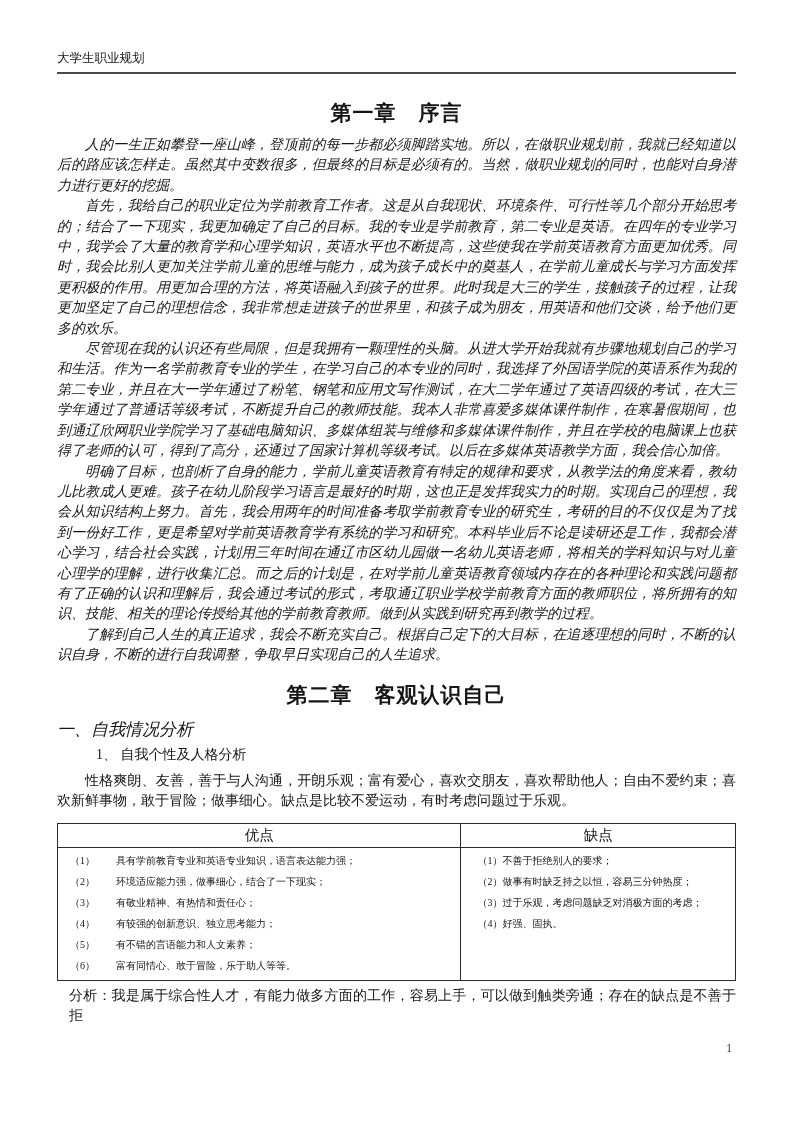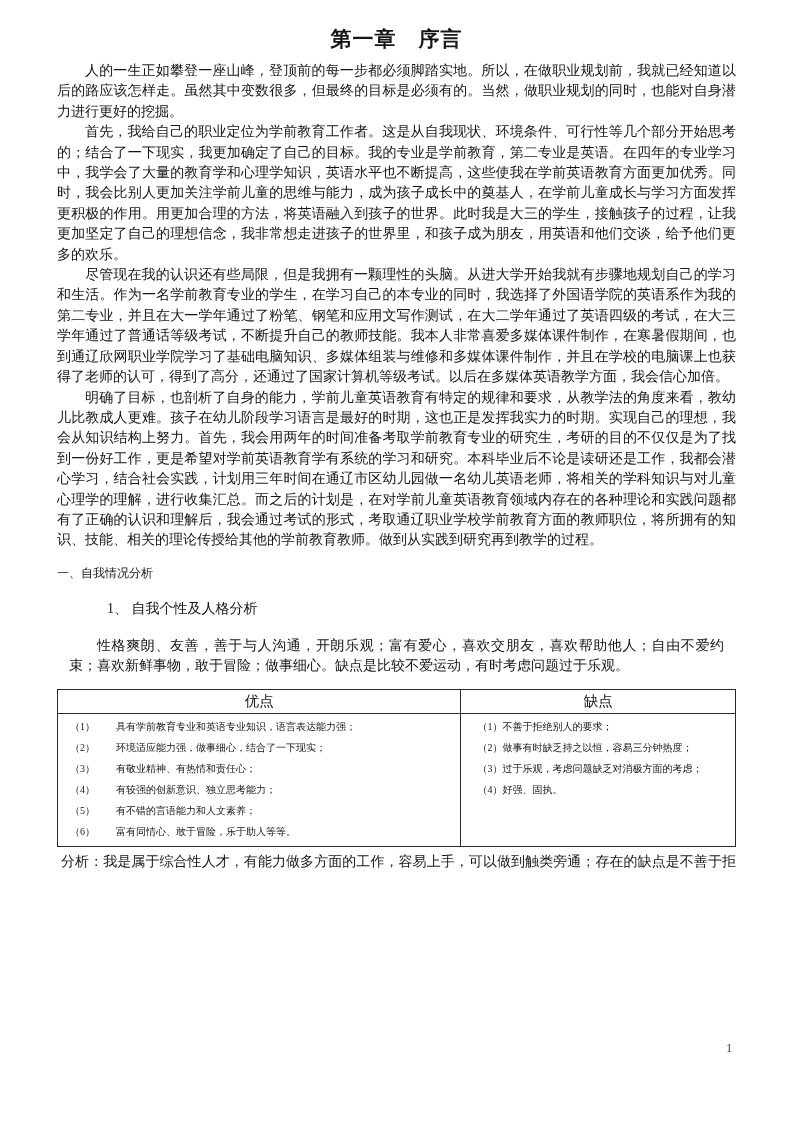--- a/index.html
+++ b/index.html
@@ -19,53 +19,59 @@
   .margins { padding: 0 57px; }
   h1.chapter {
     font-size: 21px; line-height: 26px; font-weight: bold;
     text-align: center; margin: 0; letter-spacing: 1px;
   }
   #ch1-title { margin-top: 26px; text-align: center; }
   #ch2-title { margin-top: 16px; }
   .bodytext { margin-top: 9px; }
   .bodytext p {
     margin: 0; font-size: 14px; line-height: 20.4px;
-    text-align: justify; text-indent: 2em;
+    text-align: justify; text-indent: 2em; font-style: italic;
   }
-  .section-h { margin: 12px 0 0 0; font-size: 12px; line-height: 20.5px; }
-  .sub-h { margin: 16px; font-size: 14px; line-height: 20.5px; padding-left: 34px; }
-  .pers { margin: 12px; font-size: 14px; line-height: 20.6px; text-align: justify; text-indent: 2em; }
-  table.pros-cons { width: 100%; border-collapse: collapse; margin-top: 4px; table-layout: fixed; }
+  .section-h { margin: 12px 0 0 0; font-size: 17px; line-height: 20.5px; font-style: italic; }
+  .sub-h { margin: 5px; font-size: 14px; line-height: 20.5px; padding-left: 34px; }
+  .pers { margin: 0; font-size: 14px; line-height: 20.6px; text-align: justify; text-indent: 2em; }
+  table.pros-cons { width: 100%; border-collapse: collapse; margin-top: 11px; table-layout: fixed; }
   .pros-cons th, .pros-cons td { border: 1px solid #2b2b2b; font-weight: normal; font-size: 10px; vertical-align: top; }
   .pros-cons th { text-align: center; padding: 1px 2px 2px 2px; line-height: 20px; font-size: 14.5px; }
   td.adv { padding: 2px 6px 4px 12px; }
   td.dis { padding: 2px 6px 4px 6px; }
   .adv-item { margin: 0; line-height: 21px; padding-left: 46px; text-indent: -46px; }
   .adv-num { display: inline-block; width: 46px; text-indent: 0; }
   .dis-item { margin: 0; line-height: 21px; text-align: justify; text-indent: 10px; }
-  .analysis { margin: 5px 0 0 4px; font-size: 14px; line-height: 20.5px; text-align: justify; text-align-last: justify; }
+  .analysis { margin: 5px 0 0 12px; font-size: 14px; line-height: 20.5px; text-align: justify; text-align-last: justify; }
   .page-num { position: absolute; top: 1042px; right: 61px; font-size: 11.5px; color: #333333; }
 </style>
 </head>
 <body>
 
 <div class="page">
 
+  <div class="doc-header">
+    <div class="ht">大学生职业规划</div>
+    <hr class="header-rule">
+  </div>
 
   <div class="margins">
 
     <h1 class="chapter" id="ch1-title">第一章　序言</h1>
 
     <div class="bodytext">
       <p>人的一生正如攀登一座山峰，登顶前的每一步都必须脚踏实地。所以，在做职业规划前，我就已经知道以后的路应该怎样走。虽然其中变数很多，但最终的目标是必须有的。当然，做职业规划的同时，也能对自身潜力进行更好的挖掘。</p>
       <p>首先，我给自己的职业定位为学前教育工作者。这是从自我现状、环境条件、可行性等几个部分开始思考的；结合了一下现实，我更加确定了自己的目标。我的专业是学前教育，第二专业是英语。在四年的专业学习中，我学会了大量的教育学和心理学知识，英语水平也不断提高，这些使我在学前英语教育方面更加优秀。同时，我会比别人更加关注学前儿童的思维与能力，成为孩子成长中的奠基人，在学前儿童成长与学习方面发挥更积极的作用。用更加合理的方法，将英语融入到孩子的世界。此时我是大三的学生，接触孩子的过程，让我更加坚定了自己的理想信念，我非常想走进孩子的世界里，和孩子成为朋友，用英语和他们交谈，给予他们更多的欢乐。</p>
       <p>尽管现在我的认识还有些局限，但是我拥有一颗理性的头脑。从进大学开始我就有步骤地规划自己的学习和生活。作为一名学前教育专业的学生，在学习自己的本专业的同时，我选择了外国语学院的英语系作为我的第二专业，并且在大一学年通过了粉笔、钢笔和应用文写作测试，在大二学年通过了英语四级的考试，在大三学年通过了普通话等级考试，不断提升自己的教师技能。我本人非常喜爱多媒体课件制作，在寒暑假期间，也到通辽欣网职业学院学习了基础电脑知识、多媒体组装与维修和多媒体课件制作，并且在学校的电脑课上也获得了老师的认可，得到了高分，还通过了国家计算机等级考试。以后在多媒体英语教学方面，我会信心加倍。</p>
       <p>明确了目标，也剖析了自身的能力，学前儿童英语教育有特定的规律和要求，从教学法的角度来看，教幼儿比教成人更难。孩子在幼儿阶段学习语言是最好的时期，这也正是发挥我实力的时期。实现自己的理想，我会从知识结构上努力。首先，我会用两年的时间准备考取学前教育专业的研究生，考研的目的不仅仅是为了找到一份好工作，更是希望对学前英语教育学有系统的学习和研究。本科毕业后不论是读研还是工作，我都会潜心学习，结合社会实践，计划用三年时间在通辽市区幼儿园做一名幼儿英语老师，将相关的学科知识与对儿童心理学的理解，进行收集汇总。而之后的计划是，在对学前儿童英语教育领域内存在的各种理论和实践问题都有了正确的认识和理解后，我会通过考试的形式，考取通辽职业学校学前教育方面的教师职位，将所拥有的知识、技能、相关的理论传授给其他的学前教育教师。做到从实践到研究再到教学的过程。</p>
+      <p>了解到自己人生的真正追求，我会不断充实自己。根据自己定下的大目标，在追逐理想的同时，不断的认识自身，不断的进行自我调整，争取早日实现自己的人生追求。</p>
     </div>
 
+    <h1 class="chapter" id="ch2-title">第二章　客观认识自己</h1>
 
     <p class="section-h">一、自我情况分析</p>
     <p class="sub-h">1、 自我个性及人格分析</p>
     <p class="pers">性格爽朗、友善，善于与人沟通，开朗乐观；富有爱心，喜欢交朋友，喜欢帮助他人；自由不爱约束；喜欢新鲜事物，敢于冒险；做事细心。缺点是比较不爱运动，有时考虑问题过于乐观。</p>
 
     <table class="pros-cons">
       <colgroup>
           <col style="width:59.5%">
           <col style="width:40.5%">
         </colgroup>

